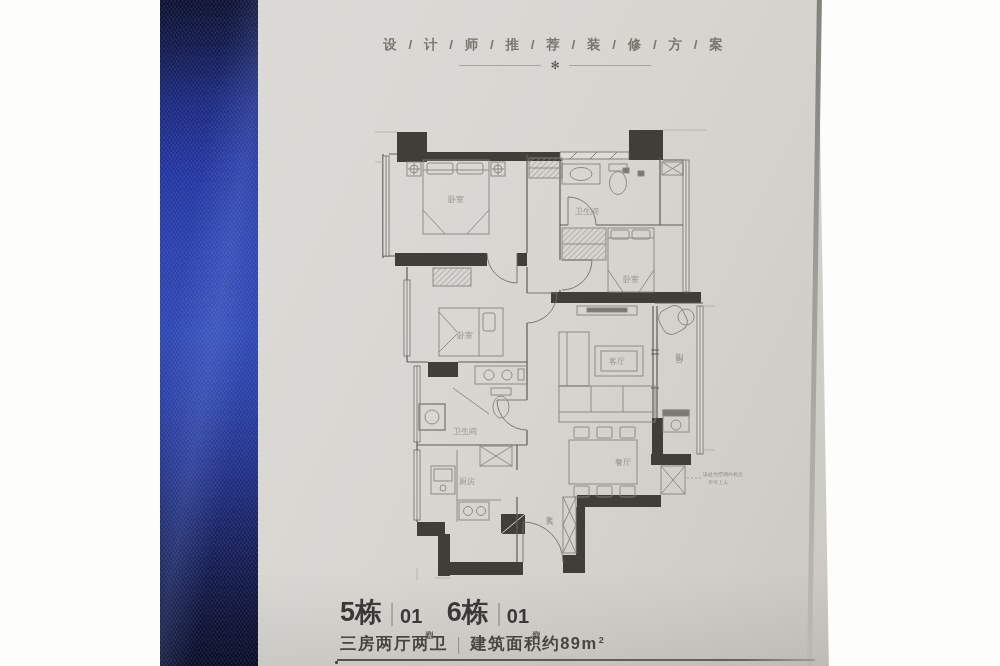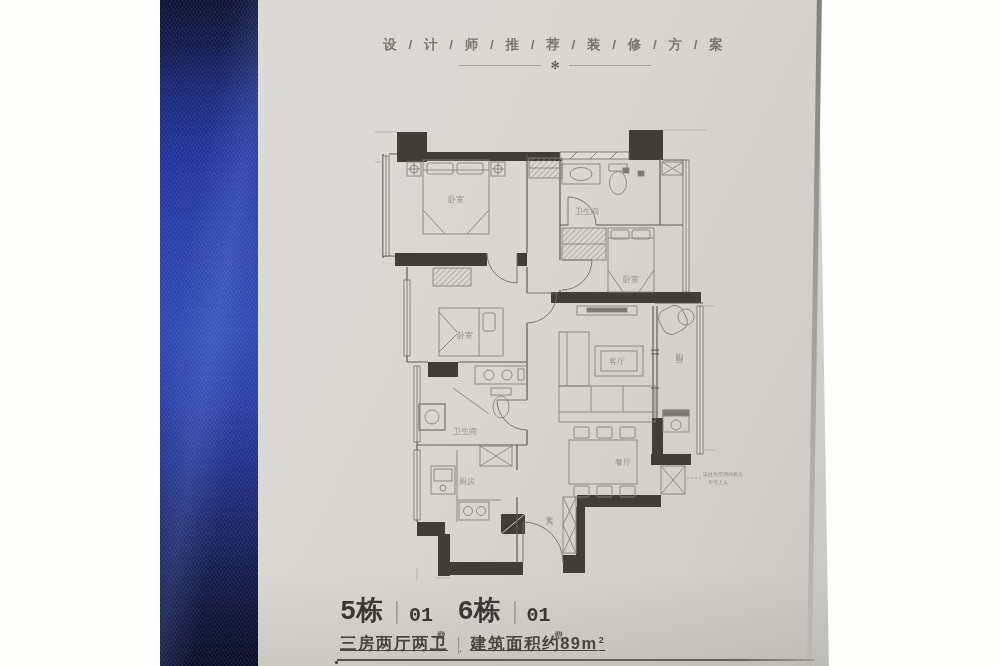--- a/index.html
+++ b/index.html
@@ -40,28 +40,28 @@
   .title-divider{margin-top:6px;display:flex;align-items:center;justify-content:center;gap:9px;}
   .title-divider .rule{width:82px;height:1px;background:#a5a39b;}
   .title-divider .orn{font-size:11px;color:#55534d;line-height:1;}
   
   svg.plan{position:absolute;left:355px;top:110px;width:420px;height:470px;}
   svg.plan text{font-family:"Liberation Sans","DejaVu Sans",sans-serif;fill:#94928a;font-size:8px;}
   svg.plan text.vtext{writing-mode:vertical-rl;text-orientation:upright;letter-spacing:1px;}
   svg.plan text.note{font-size:5px;fill:#8b8982;}
   
   .footer-block{position:absolute;left:340px;top:599px;color:#3b3936;}
-  .f-line1{display:flex;align-items:flex-end;line-height:1;font-family:Liberation Mono, monospace;}
+  .f-line1{display:flex;align-items:flex-end;line-height:1;}
   .bld{font-size:27px;font-weight:700;letter-spacing:0;}
   .vbar{font-size:23px;font-weight:300;color:#8a8880;margin:0 5px 1px 7px;transform:scaleX(.6);}
   .unit{font-size:20px;font-weight:600;}
   .v-suffix{writing-mode:vertical-rl;text-orientation:upright;font-size:8.5px;line-height:1;
     color:#4a4843;margin:0 0 1px 3px;letter-spacing:1px;}
   .gap{width:13px;}
-  .f-line2{margin-top:7px;display:flex;align-items:center;font-size:16.5px;font-weight:700;color:#47453f;letter-spacing:1.5px;text-decoration:underline;}
+  .f-line2{margin-top:7px;display:flex;align-items:center;font-size:16.5px;font-weight:700;color:#47453f;letter-spacing:1.5px;}
   .vbar2{font-weight:300;color:#8a8880;margin:0 8px;transform:scaleX(.6);font-size:18px;}
   .f-line2 sup{font-size:9px;font-weight:700;margin-left:1px;}
   .footer-rule{position:absolute;left:337px;top:659px;width:478px;height:1.5px;
     background:linear-gradient(90deg,rgba(70,68,62,.9) 0%,rgba(70,68,62,.75) 85%,rgba(70,68,62,.25) 100%);}
   .footer-rule-dot{position:absolute;left:335px;top:661px;width:2.5px;height:2.5px;border-radius:50%;background:#45433d;}
 </style>
 </head>
 <body>
 
 <div class="fabric"></div>

